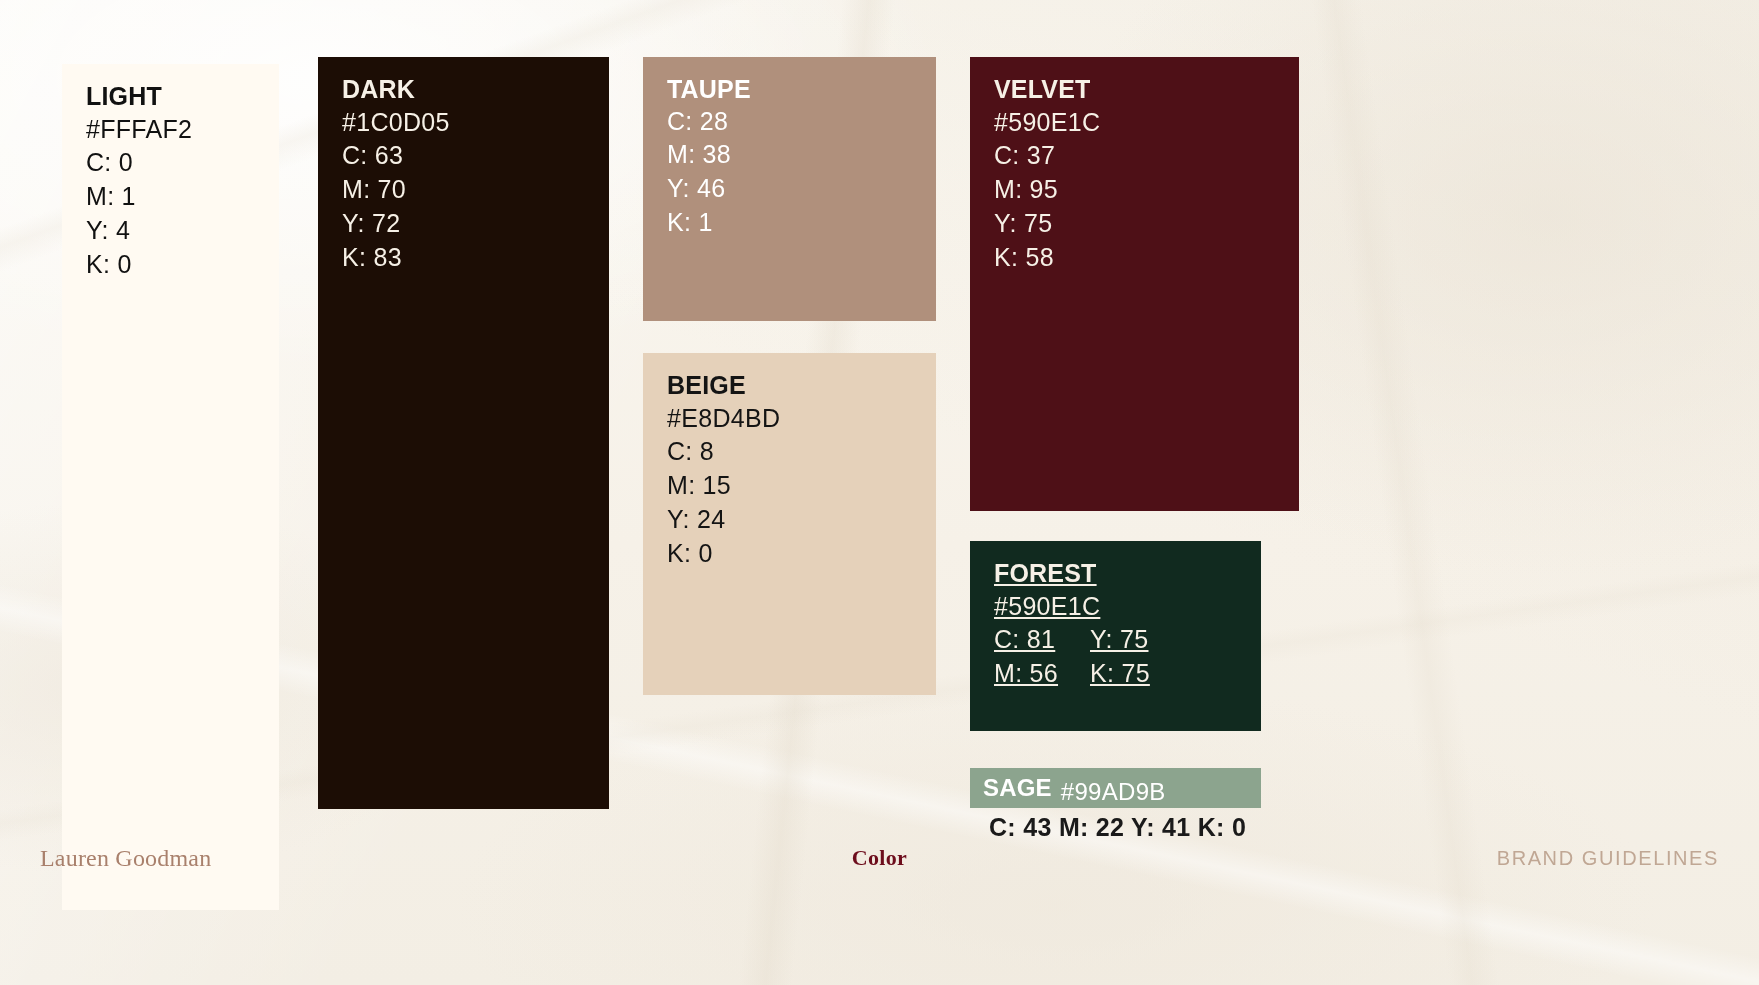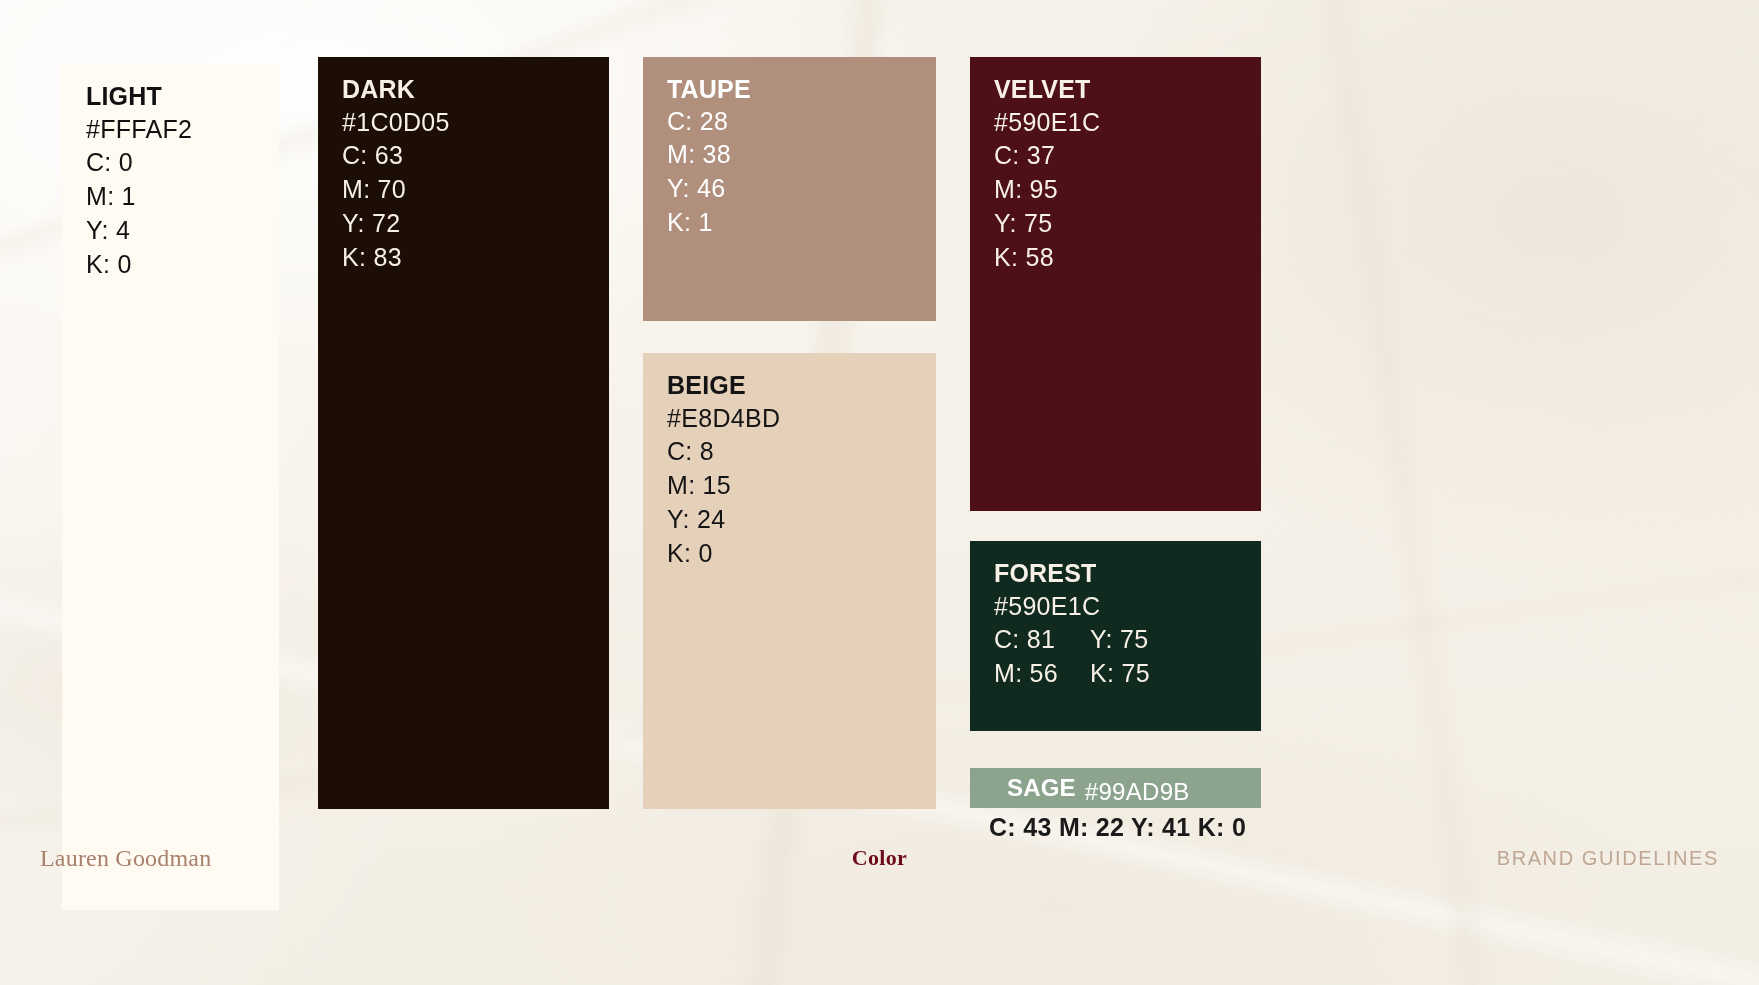--- a/index.html
+++ b/index.html
@@ -72,36 +72,36 @@
     font-size: 25px;
     font-weight: 300;
     letter-spacing: 0.3px;
     line-height: 1.35;
   }
 
   
   #swatch-light  { left: 62px;  top: 64px;  width: 217px; height: 846px; }
   #swatch-dark   { left: 318px; top: 57px;  width: 291px; height: 752px; }
   #swatch-taupe  { left: 643px; top: 57px;  width: 293px; height: 264px; }
-  #swatch-beige  { left: 643px; top: 353px; width: 293px; height: 456px; }
-  #swatch-velvet { left: 970px; top: 57px;  width: 291px; height: 454px; }
-  #swatch-forest { left: 970px; top: 541px; width: 291px; height: 190px; }
+  #swatch-beige  { left: 643px; top: 353px; width: 293px; height: 342px; }
+  #swatch-velvet { left: 970px; top: 57px;  width: 329px; height: 454px; }
+  #swatch-forest { left: 970px; top: 541px; width: 291px; height: 190px; text-decoration: underline; }
 
   
   #swatch-sage {
     position: absolute;
     left: 970px;
     top: 768px;
     width: 291px;
   }
   #sage-bar {
     height: 40px;
     display: flex;
     align-items: center;
-    padding-left: 37px;
+    padding-left: 13px;
   }
   #sage-bar .swatch-name,
   #sage-bar .swatch-hex { font-size: 24px; line-height: 1; }
   #sage-bar .swatch-hex { margin-top: 8px; margin-left: 9px; }
   #sage-cmyk {
     padding-left: 19px;
     margin-top: 5px;
     font-size: 25px;
     font-weight: 700;
     letter-spacing: 0.3px;

